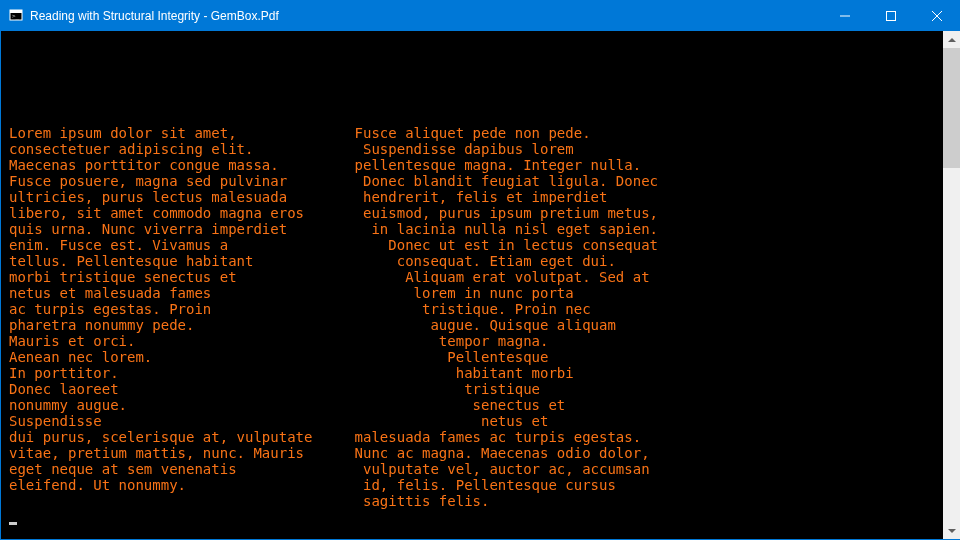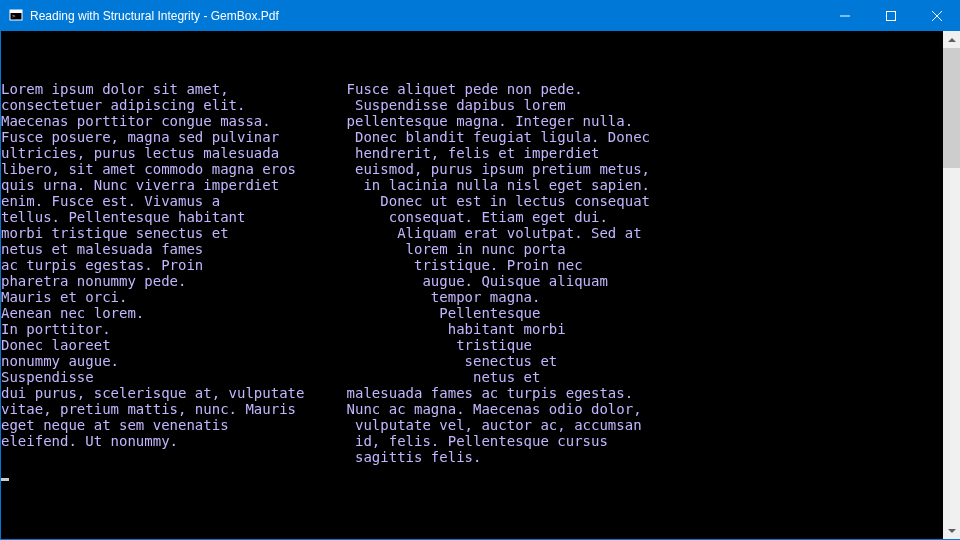--- a/index.html
+++ b/index.html
@@ -47,28 +47,29 @@
     flex: 1 1 auto;
     display: flex;
     background: #000;
     border-left: 1px solid #0078D7;
     border-right: 0;
     border-bottom: 1px solid #0078D7;
   }
   .console {
     flex: 1 1 auto;
     background: #000;
-    color: #c4b5fd;
+    color: #f97316;
     font-family: Consolas, "Lucida Console", monospace;
     font-size: 14px;
     line-height: 16px;
     white-space: pre;
-    padding: 2px 0 0 0;
+    padding: 2px 0 0 8px;
     overflow: hidden;
     position: relative;
+    margin-top: 44px;
   }
   .console .line { height: 16px; }
   .cursor {
     display: inline-block;
     width: 8px; height: 3px;
     background: #CCCCCC;
     vertical-align: bottom;
     margin-top: 12px;
   }
 

